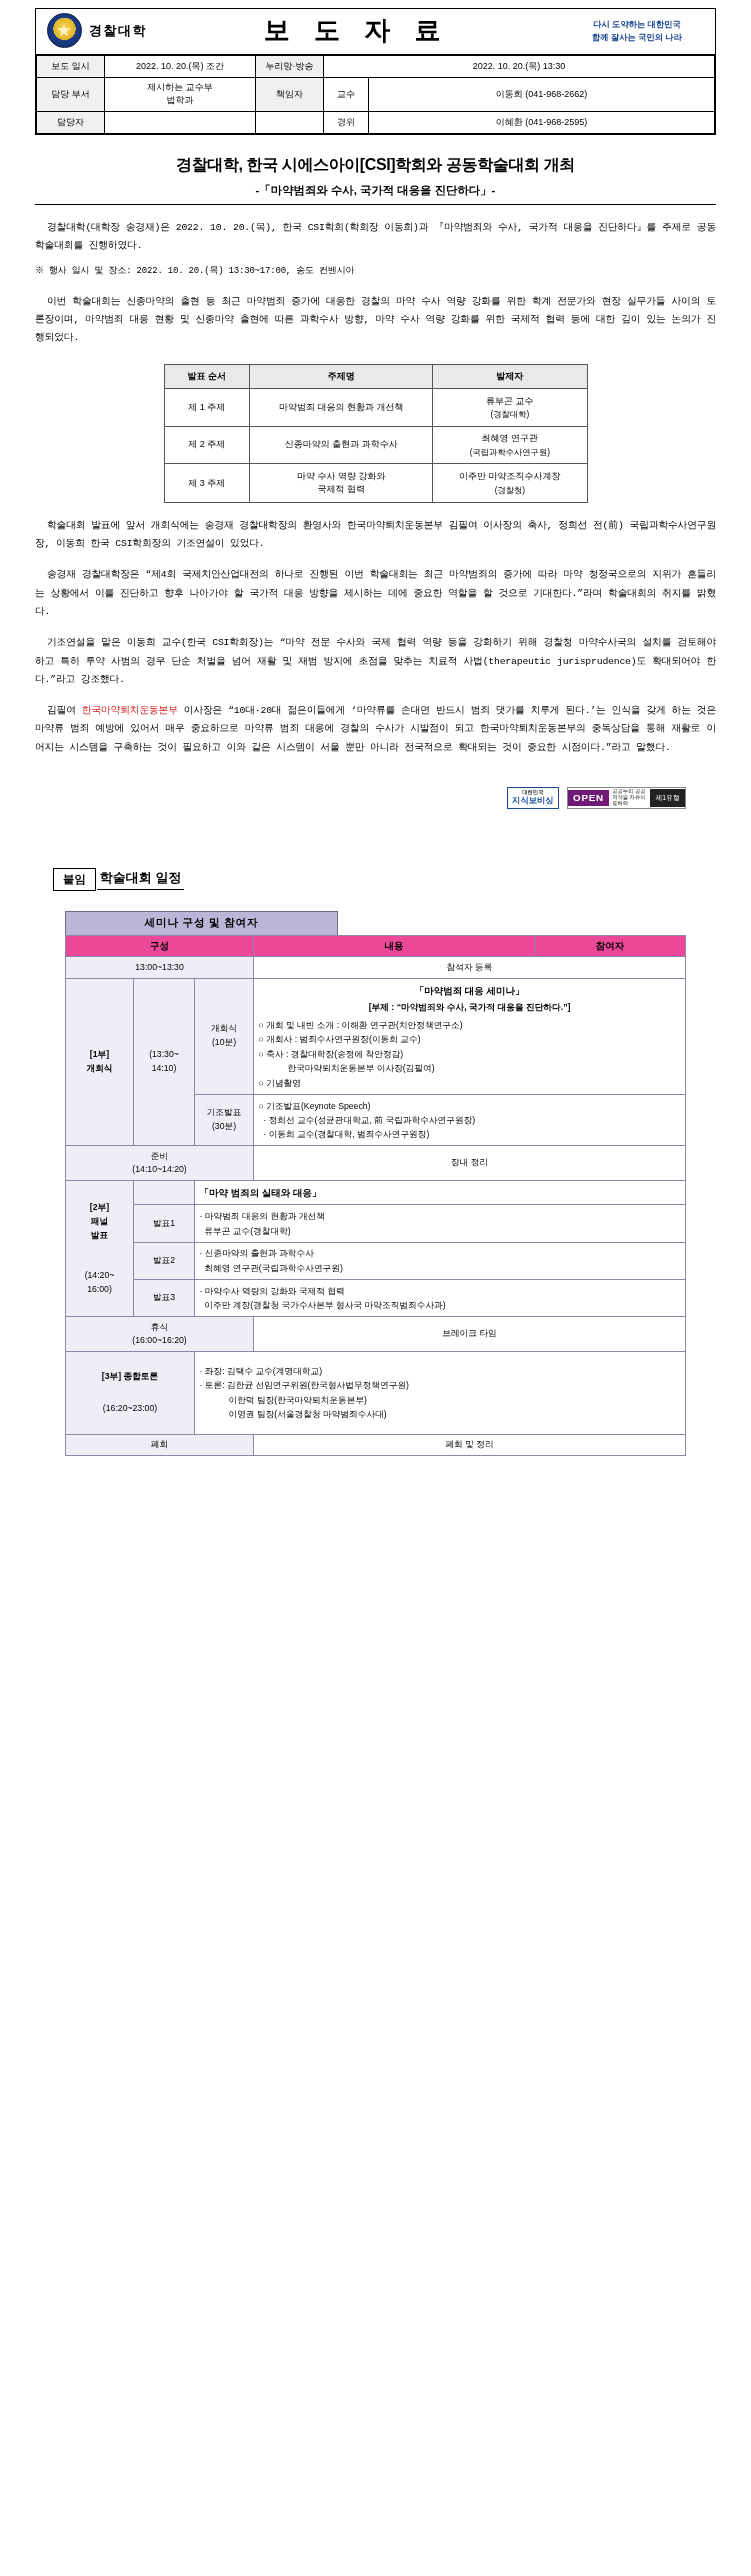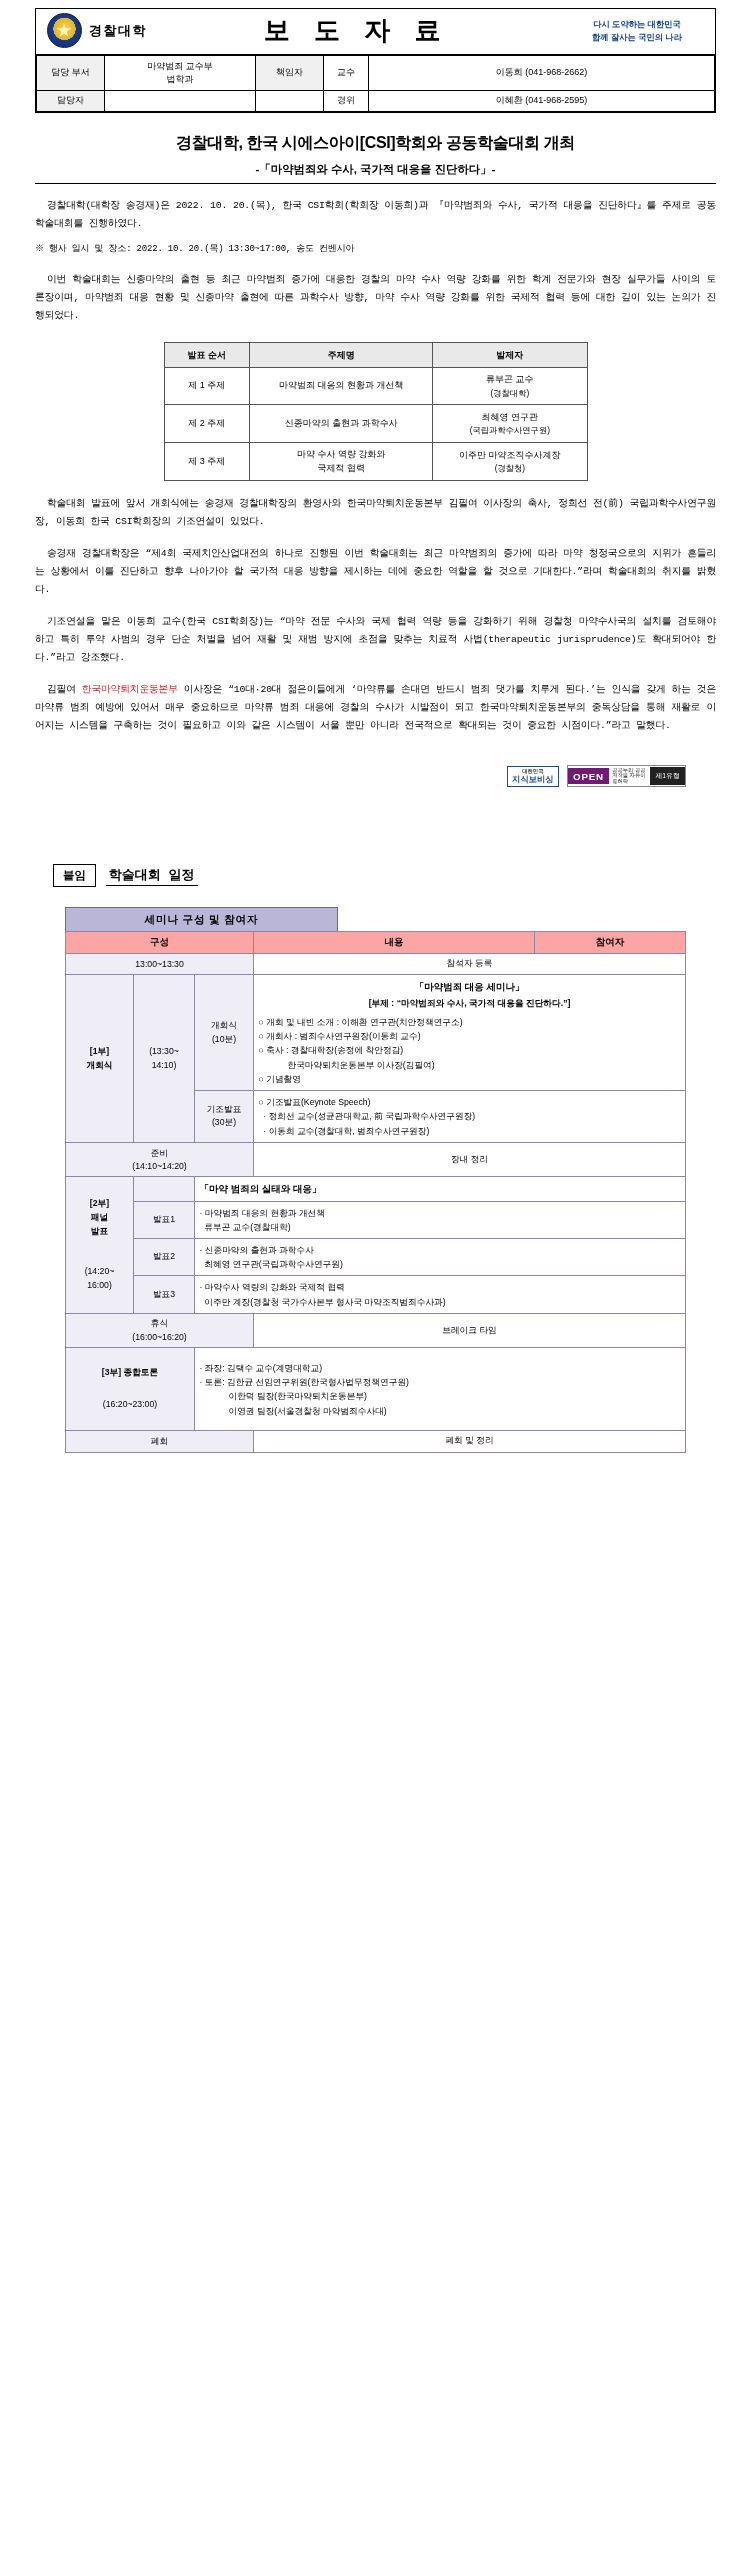--- a/index.html
+++ b/index.html
@@ -185,23 +185,22 @@
     background: #222;
     color: #fff;
     font-size: 6.8px;
     padding: 3.8px 5.3px;
   }
 
   
   .attach-row {
     display: flex;
     align-items: center;
-    gap: 10px;
-    margin: 77px 0 0 18px;
-    font-family: Liberation Mono, monospace;
+    gap: 1px;
+    margin: 59px 0 0 18px;
   }
   .attach-badge {
     border: 1.5px solid #000;
     padding: 3px 9px;
     font-size: 11.4px;
     font-weight: bold;
   }
   .attach-title {
     font-size: 13px;
     font-weight: bold;
@@ -227,21 +226,21 @@
     border-collapse: collapse;
     font-size: 8.7px;
     table-layout: fixed;
   }
   table.sched th, table.sched td {
     border: 0.8px solid #8a88a8;
     padding: 3.8px 4.5px;
     vertical-align: middle;
   }
   table.sched th {
-    background: #fca5a5;
+    background: #ec4899;
     text-align: center;
     font-weight: bold;
     font-size: 9.5px;
     height: 19.7px;
   }
   td.time {
     background: #efedf6;
     text-align: center;
     width: 68px;
     line-height: 1.5;
@@ -277,23 +276,29 @@
         <div class="org-name">경찰대학</div>
         <div class="big-title">보 도 자 료</div>
         <div class="slogan">
           <div class="l1">다시 도약하는 대한민국</div>
           <div class="l2">함께 잘사는 국민의 나라</div>
         </div>
       </div>
 
       <table class="meta">
         <tbody>
+            <tr>
+          <td class="lbl">보도 일시</td>
+          <td class="wide">2022. 10. 20.(목) 조간</td>
+          <td class="lbl">누리망·방송</td>
+          <td colspan="3">2022. 10. 20.(목) 13:30</td>
+        </tr>
         <tr>
           <td class="lbl">담당 부서</td>
-          <td class="wide" style="white-space:pre-line;">마약범죄 교수부
+          <td class="wide" style="white-space:pre-line;">제시하는 교수부
 법학과</td>
           <td class="lbl">책임자</td>
           <td style="width:45px">교수</td>
           <td colspan="2">이동희 (041-968-2662)</td>
         </tr>
         <tr>
           <td class="lbl">담당자</td>
           <td class="wide"></td>
           <td class="lbl" style="visibility:hidden">담당자</td>
           <td style="width:45px">경위</td>

